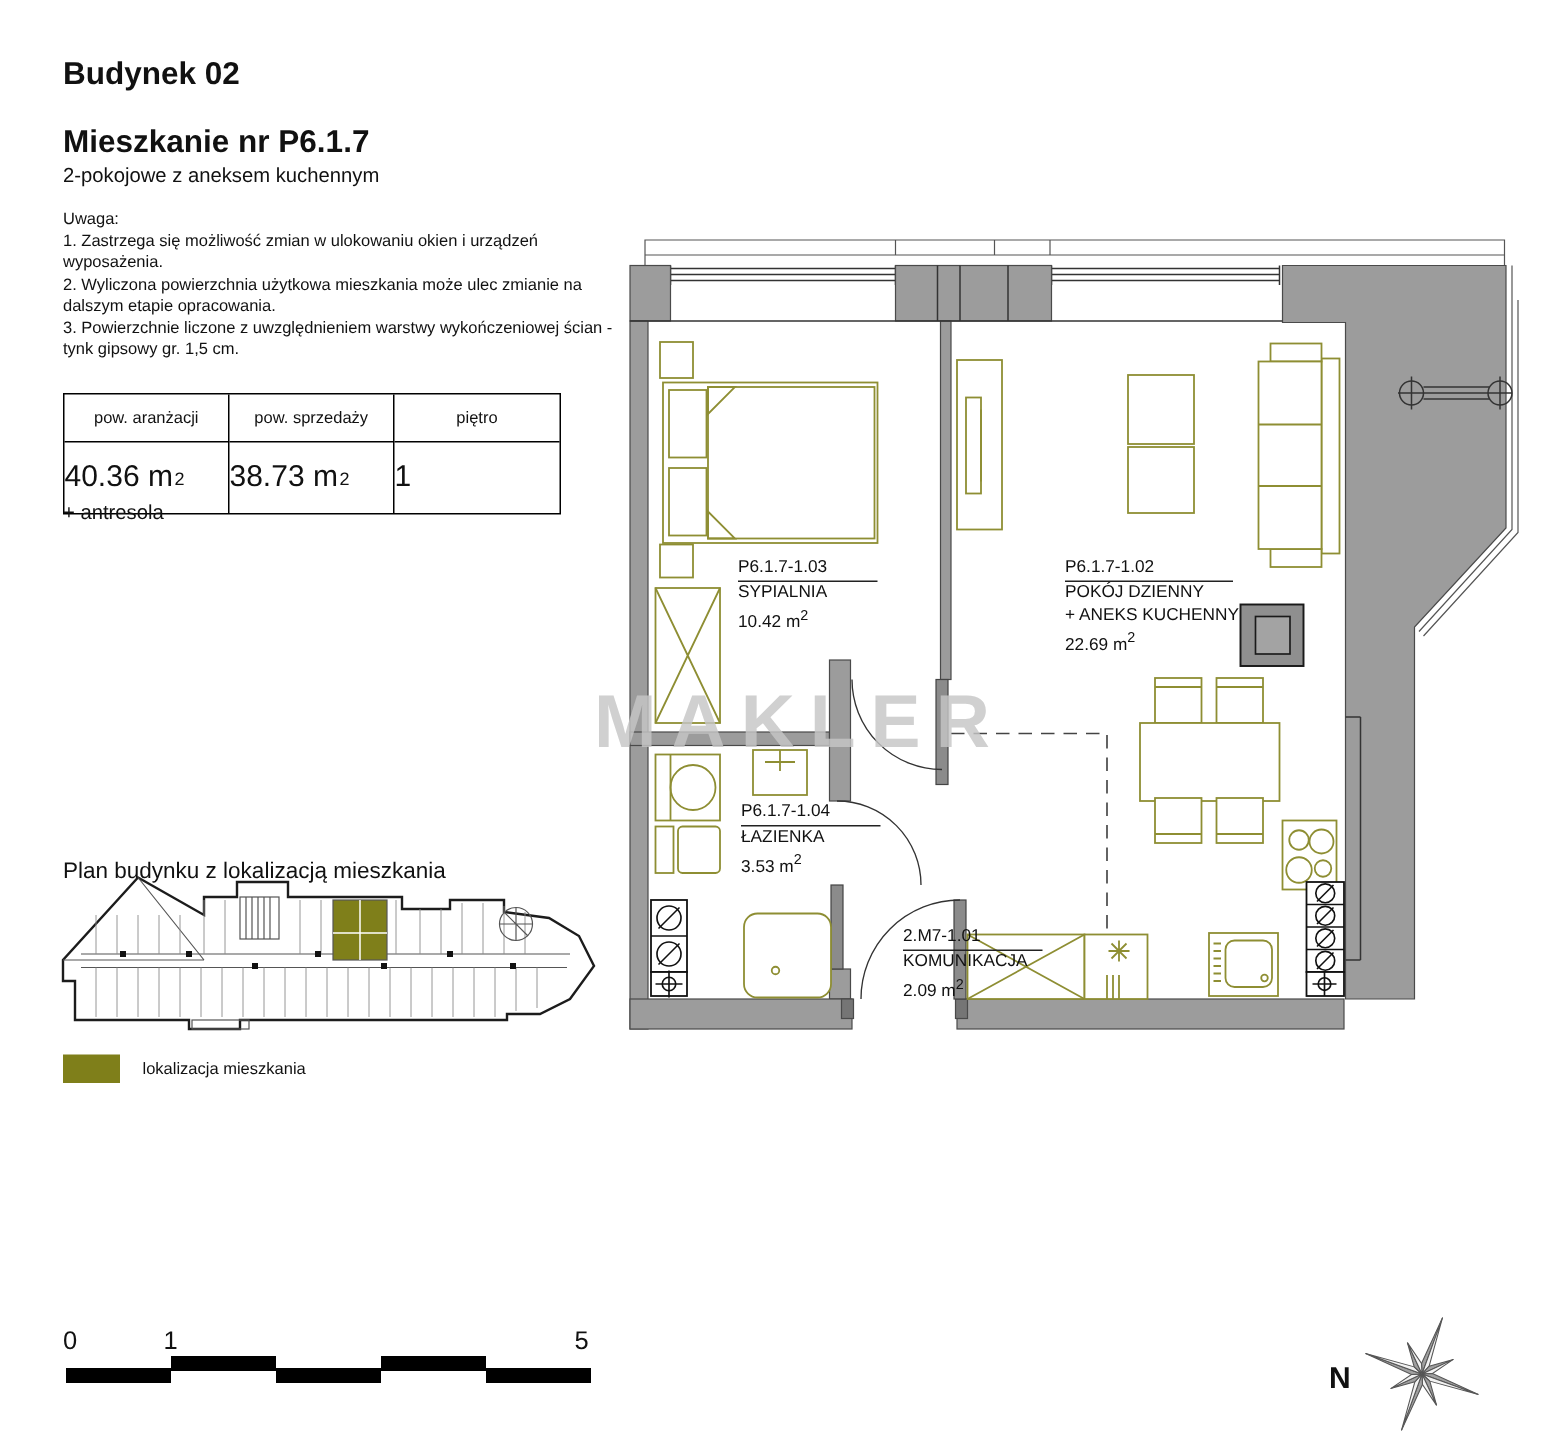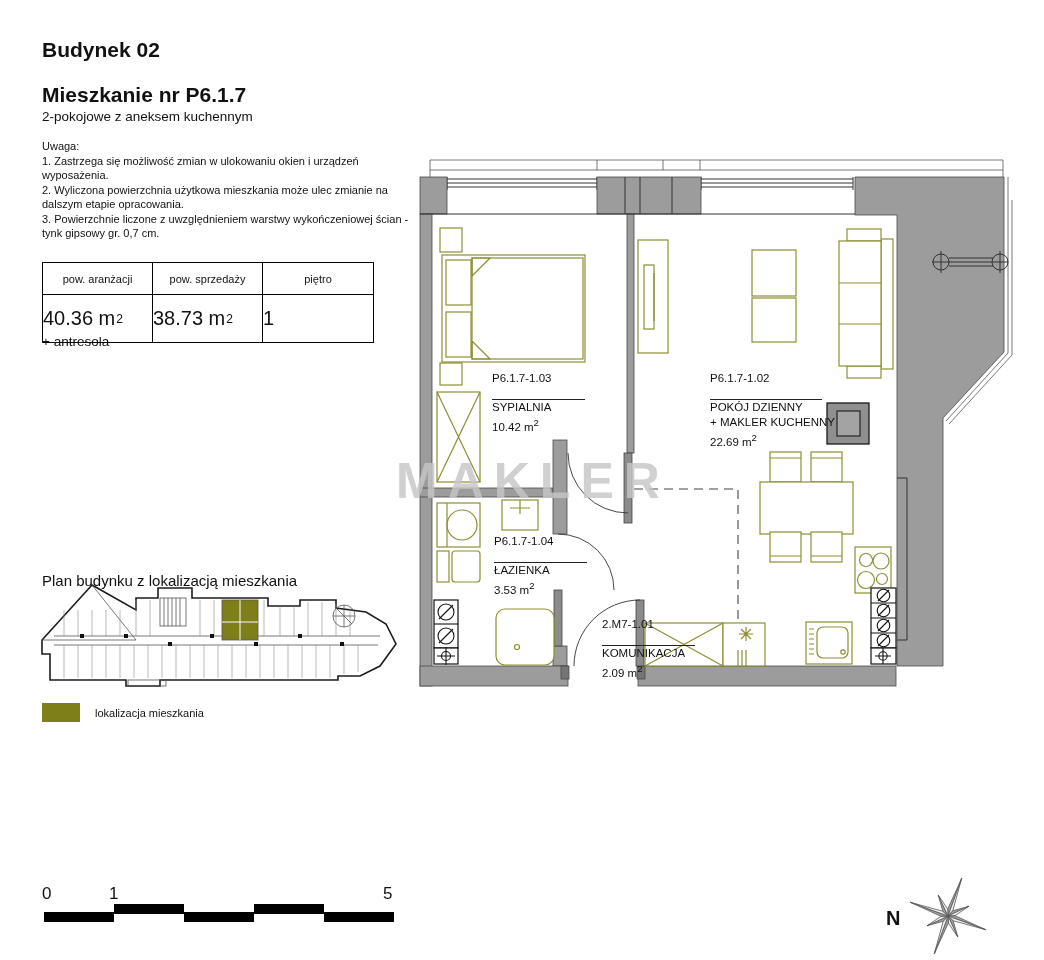--- a/index.html
+++ b/index.html
@@ -17,21 +17,21 @@
   .tbl .th{height:31px;border-bottom:1px solid #000;display:flex;align-items:center;justify-content:center;font-size:11px;}
   .tbl .td{height:47px;display:flex;align-items:center;font-size:20px;}
   .tbl sup{font-size:12px;margin-left:1px;}
   .antr{left:42px;top:334px;font-size:13.5px;}
   .plantitle{left:42px;top:545px;font-size:15px;margin-top:27px;}
   .legend{left:42px;top:703px;display:flex;align-items:center;}
   .legend .sw{width:38px;height:19px;background:var(--highlight);}
   .legend .lt{margin-left:15px;font-size:11px;}
   .wm{left:396px;top:452px;font-size:50px;font-weight:bold;letter-spacing:10px;color:var(--watermark);opacity:.82;z-index:6;pointer-events:none;}
   .rlabel{position:absolute;font-size:11.5px;line-height:15px;z-index:7;}
-  .rlabel .rid{display:inline-block;min-width:93px;border-bottom:1.4px solid #222;padding-bottom:13px;}
+  .rlabel .rid{display:inline-block;min-width:93px;border-bottom:1.4px solid #222;padding-bottom:1px;}
   
   .w{fill:var(--wall);stroke:#4a4a4a;stroke-width:.8;}
   .wd{fill:#757575;stroke:#4a4a4a;stroke-width:.8;}
   .ln{stroke:#333;stroke-width:1;fill:none;}
   .lnt{stroke:#555;stroke-width:.8;fill:none;}
   .ol{stroke:var(--olive);stroke-width:1.2;fill:none;}
   .olw{stroke:var(--olive);stroke-width:1.2;fill:#fff;}
   .dash{stroke:#444;stroke-width:1.1;fill:none;stroke-dasharray:9 6;}
   .blk{stroke:#111;stroke-width:1.2;fill:#fff;}
   .blks{stroke:#111;stroke-width:1.1;fill:none;}
@@ -54,21 +54,21 @@
 <body>
 
 <div class="abs h1">Budynek 02</div>
 <div class="abs h2">Mieszkanie nr P6.1.7</div>
 <div class="abs sub">2-pokojowe z aneksem kuchennym</div>
 
 <div class="abs notes">
   <p>Uwaga:</p>
   <p>1. Zastrzega się możliwość zmian w ulokowaniu okien i urządzeń wyposażenia.</p>
   <p>2. Wyliczona powierzchnia użytkowa mieszkania może ulec zmianie na dalszym etapie opracowania.</p>
-  <p>3. Powierzchnie liczone z uwzględnieniem warstwy wykończeniowej ścian - tynk gipsowy gr. 0,7 cm.</p>
+  <p>3. Powierzchnie liczone z uwzględnieniem warstwy wykończeniowej ścian - tynk gipsowy gr. 1,5 cm.</p>
 </div>
 
 <div class="abs tbl">
   <div class="col">
     <div class="th">pow. aranżacji</div>
     <div class="td">
         <span>40.36 m</span>
         <sup>2</sup>
       </div>
   </div>
@@ -297,21 +297,21 @@
 <div class="abs wm">MAKLER</div>
 
 <div class="rlabel" style="left:492px;top:371px;">
   <span class="rid">P6.1.7-1.03</span><br>
   <span>SYPIALNIA</span><br>
   <span class="area"><span>10.42 m</span><sup>2</sup></span>
 </div>
 <div class="rlabel" style="left:710px;top:371px;">
   <span class="rid" style="min-width:112px;">P6.1.7-1.02</span><br>
   <span>POKÓJ DZIENNY</span><br>
-  <span>+ MAKLER KUCHENNY</span><br>
+  <span>+ ANEKS KUCHENNY</span><br>
   <span class="area"><span>22.69 m</span><sup>2</sup></span>
 </div>
 <div class="rlabel" style="left:494px;top:534px;">
   <span class="rid">P6.1.7-1.04</span><br>
   <span>ŁAZIENKA</span><br>
   <span class="area"><span>3.53 m</span><sup>2</sup></span>
 </div>
 <div class="rlabel" style="left:566px;top:617px;margin-left:36px;">
   <span class="rid">2.M7-1.01</span><br>
   <span>KOMUNIKACJA</span><br>

